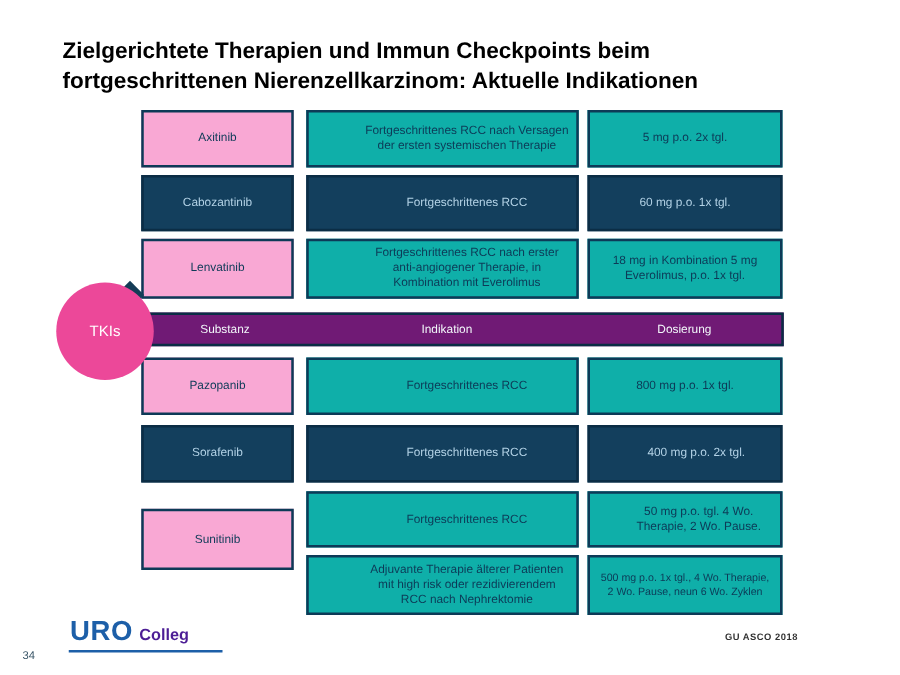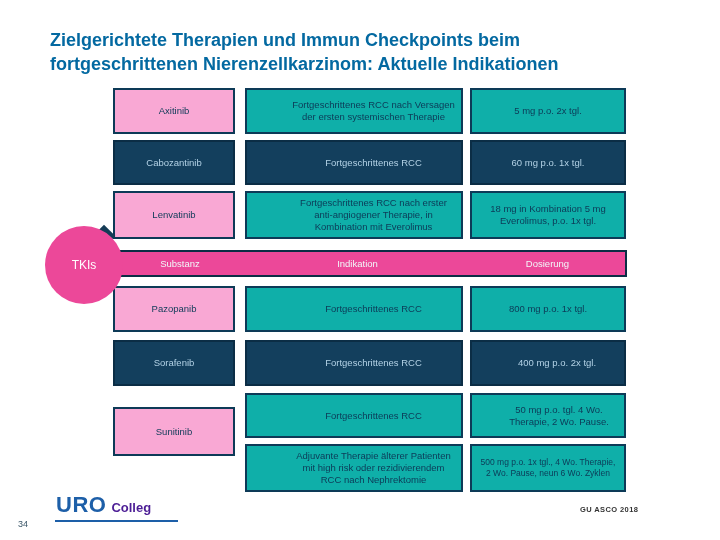--- a/index.html
+++ b/index.html
@@ -1,35 +1,35 @@
 <!DOCTYPE html>
 <html><head>
 <meta charset="utf-8">
 <style>
   html,body { margin:0; padding:0; }
   body { font-family:"Liberation Sans", sans-serif; background:#ffffff; }
   .slide { position:relative; width:720px; height:540px; background:#ffffff; overflow:hidden; }
 
   .title { position:absolute; left:50px; top:28px; width:630px;
-           font-size:18px; font-weight:bold; line-height:24px; color:#0369a1; }
+           font-size:18px; font-weight:bold; line-height:24px; color:#000000; }
 
   .box { position:absolute; box-sizing:border-box; display:flex; align-items:center;
          justify-content:center; text-align:center; padding:2px 6px;
          font-size:9.5px; line-height:1.25; }
   .teal      { background:#0FAFA9; border:2px solid #0D3A57; color:#0D3A57; }
   .teal-sub  { background:#f9a8d4; border:2px solid #0D3A57; color:#0D3A57; }
   .navy      { background:#133F5D; border:2px solid #0B2D45; color:#B3D2E6; }
   .small     { font-size:8.5px; }
 
   .col1 { left:113px; width:122px; }
   .col2 { left:245px; width:218px;padding-left:45px; }
   .col3 { left:470px; width:156px; }
 
   .header-bar { position:absolute; left:113px; top:250px; width:514px; height:27px;
-                box-sizing:border-box; background:#ec4899; border:2px solid #0B2D45;
+                box-sizing:border-box; background:#701a75; border:2px solid #0B2D45;
                 display:flex; color:#F2F7FA; font-size:9.5px; z-index:1; }
   .header-cell { display:flex; align-items:center; justify-content:center; }
   .hc1 { width:130px; } .hc2 { width:225px; } .hc3 { flex:1; }
 
   .circle-tail { position:absolute; left:96px; top:228px; width:16px; height:16px;
                  background:#143C56; transform:rotate(45deg); z-index:2; }
   .circle { position:absolute; left:45px; top:226px; width:78px; height:78px;
             border-radius:50%; background:#ec4899; color:#ffffff; font-size:12px;
             display:flex; align-items:center; justify-content:center; z-index:3; }
 

